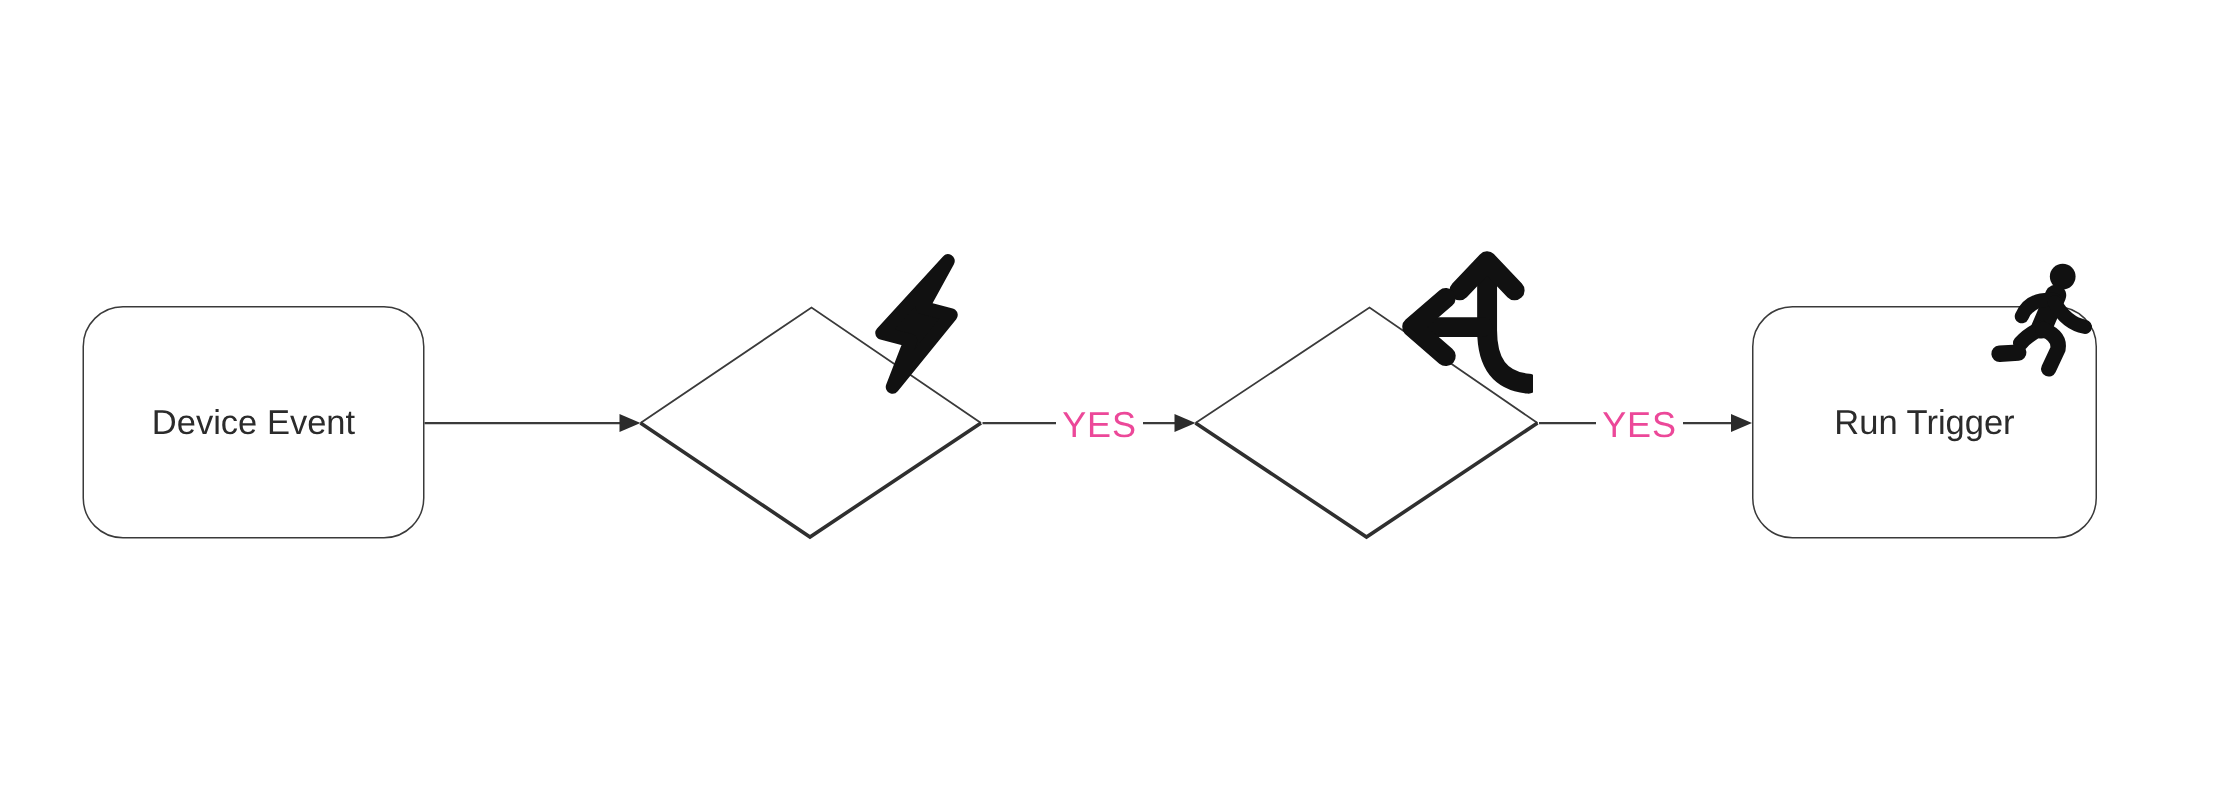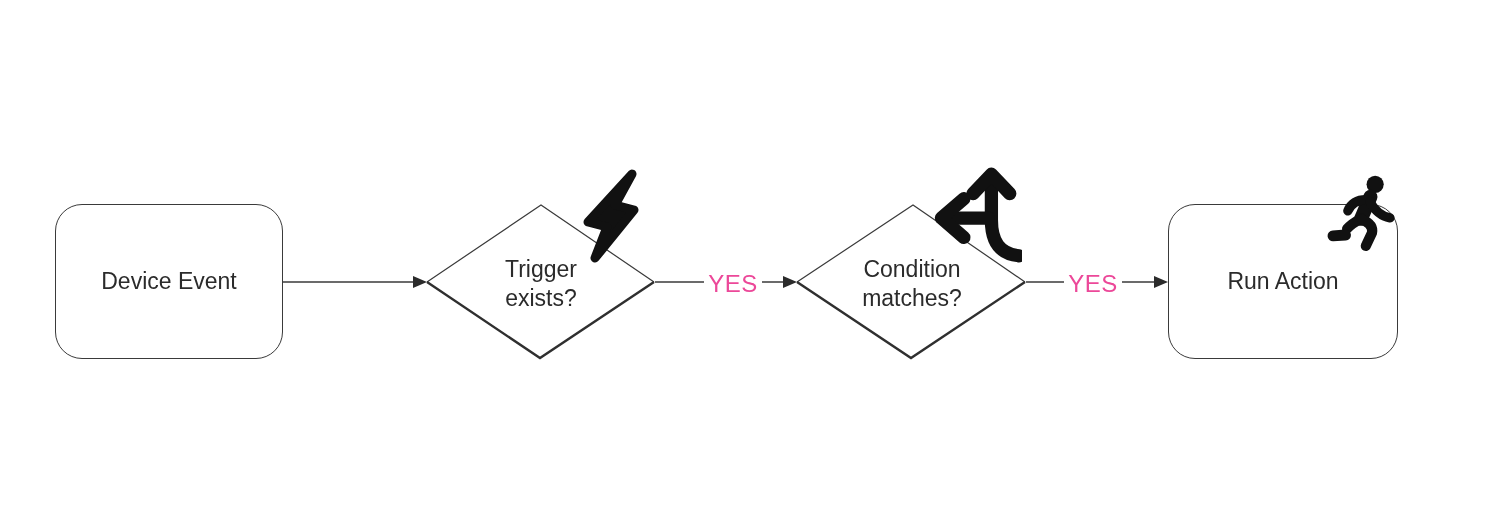--- a/index.html
+++ b/index.html
@@ -90,25 +90,23 @@
       <line x1="1122" y1="282" x2="1155" y2="282" stroke="#3a3a3a" stroke-width="1.5"></line>
       <polygon points="1168,282 1154,276 1154,288" fill="#2b2b2b"></polygon>
     </g>
   </svg>
 
   <div class="node node-device-event">
     <span>Device Event</span>
   </div>
 
   <div class="node node-run-action">
-    <span>Run Action</span>
+    <span>Run Trigger</span>
   </div>
 
-  <div class="diamond-label diamond-label-trigger">Trigger exists?</div>
-  <div class="diamond-label diamond-label-condition">Condition matches?</div>
 
   <div class="edge-label edge-label-1">YES</div>
   <div class="edge-label edge-label-2">YES</div>
 
   <svg class="icon icon-lightning" width="80" height="100" viewBox="0 0 80 100">
     <path d="M 62 8 L 18 56 L 37 61 L 25 92 L 64 44 L 45 39 Z" fill="#111111" stroke="#111111" stroke-width="9" stroke-linejoin="round"></path>
   </svg>
 
   <svg class="icon icon-split" width="102" height="106" viewBox="0 0 100 100">
     <g fill="none" stroke="#111111" stroke-width="13" stroke-linecap="round" stroke-linejoin="round">

